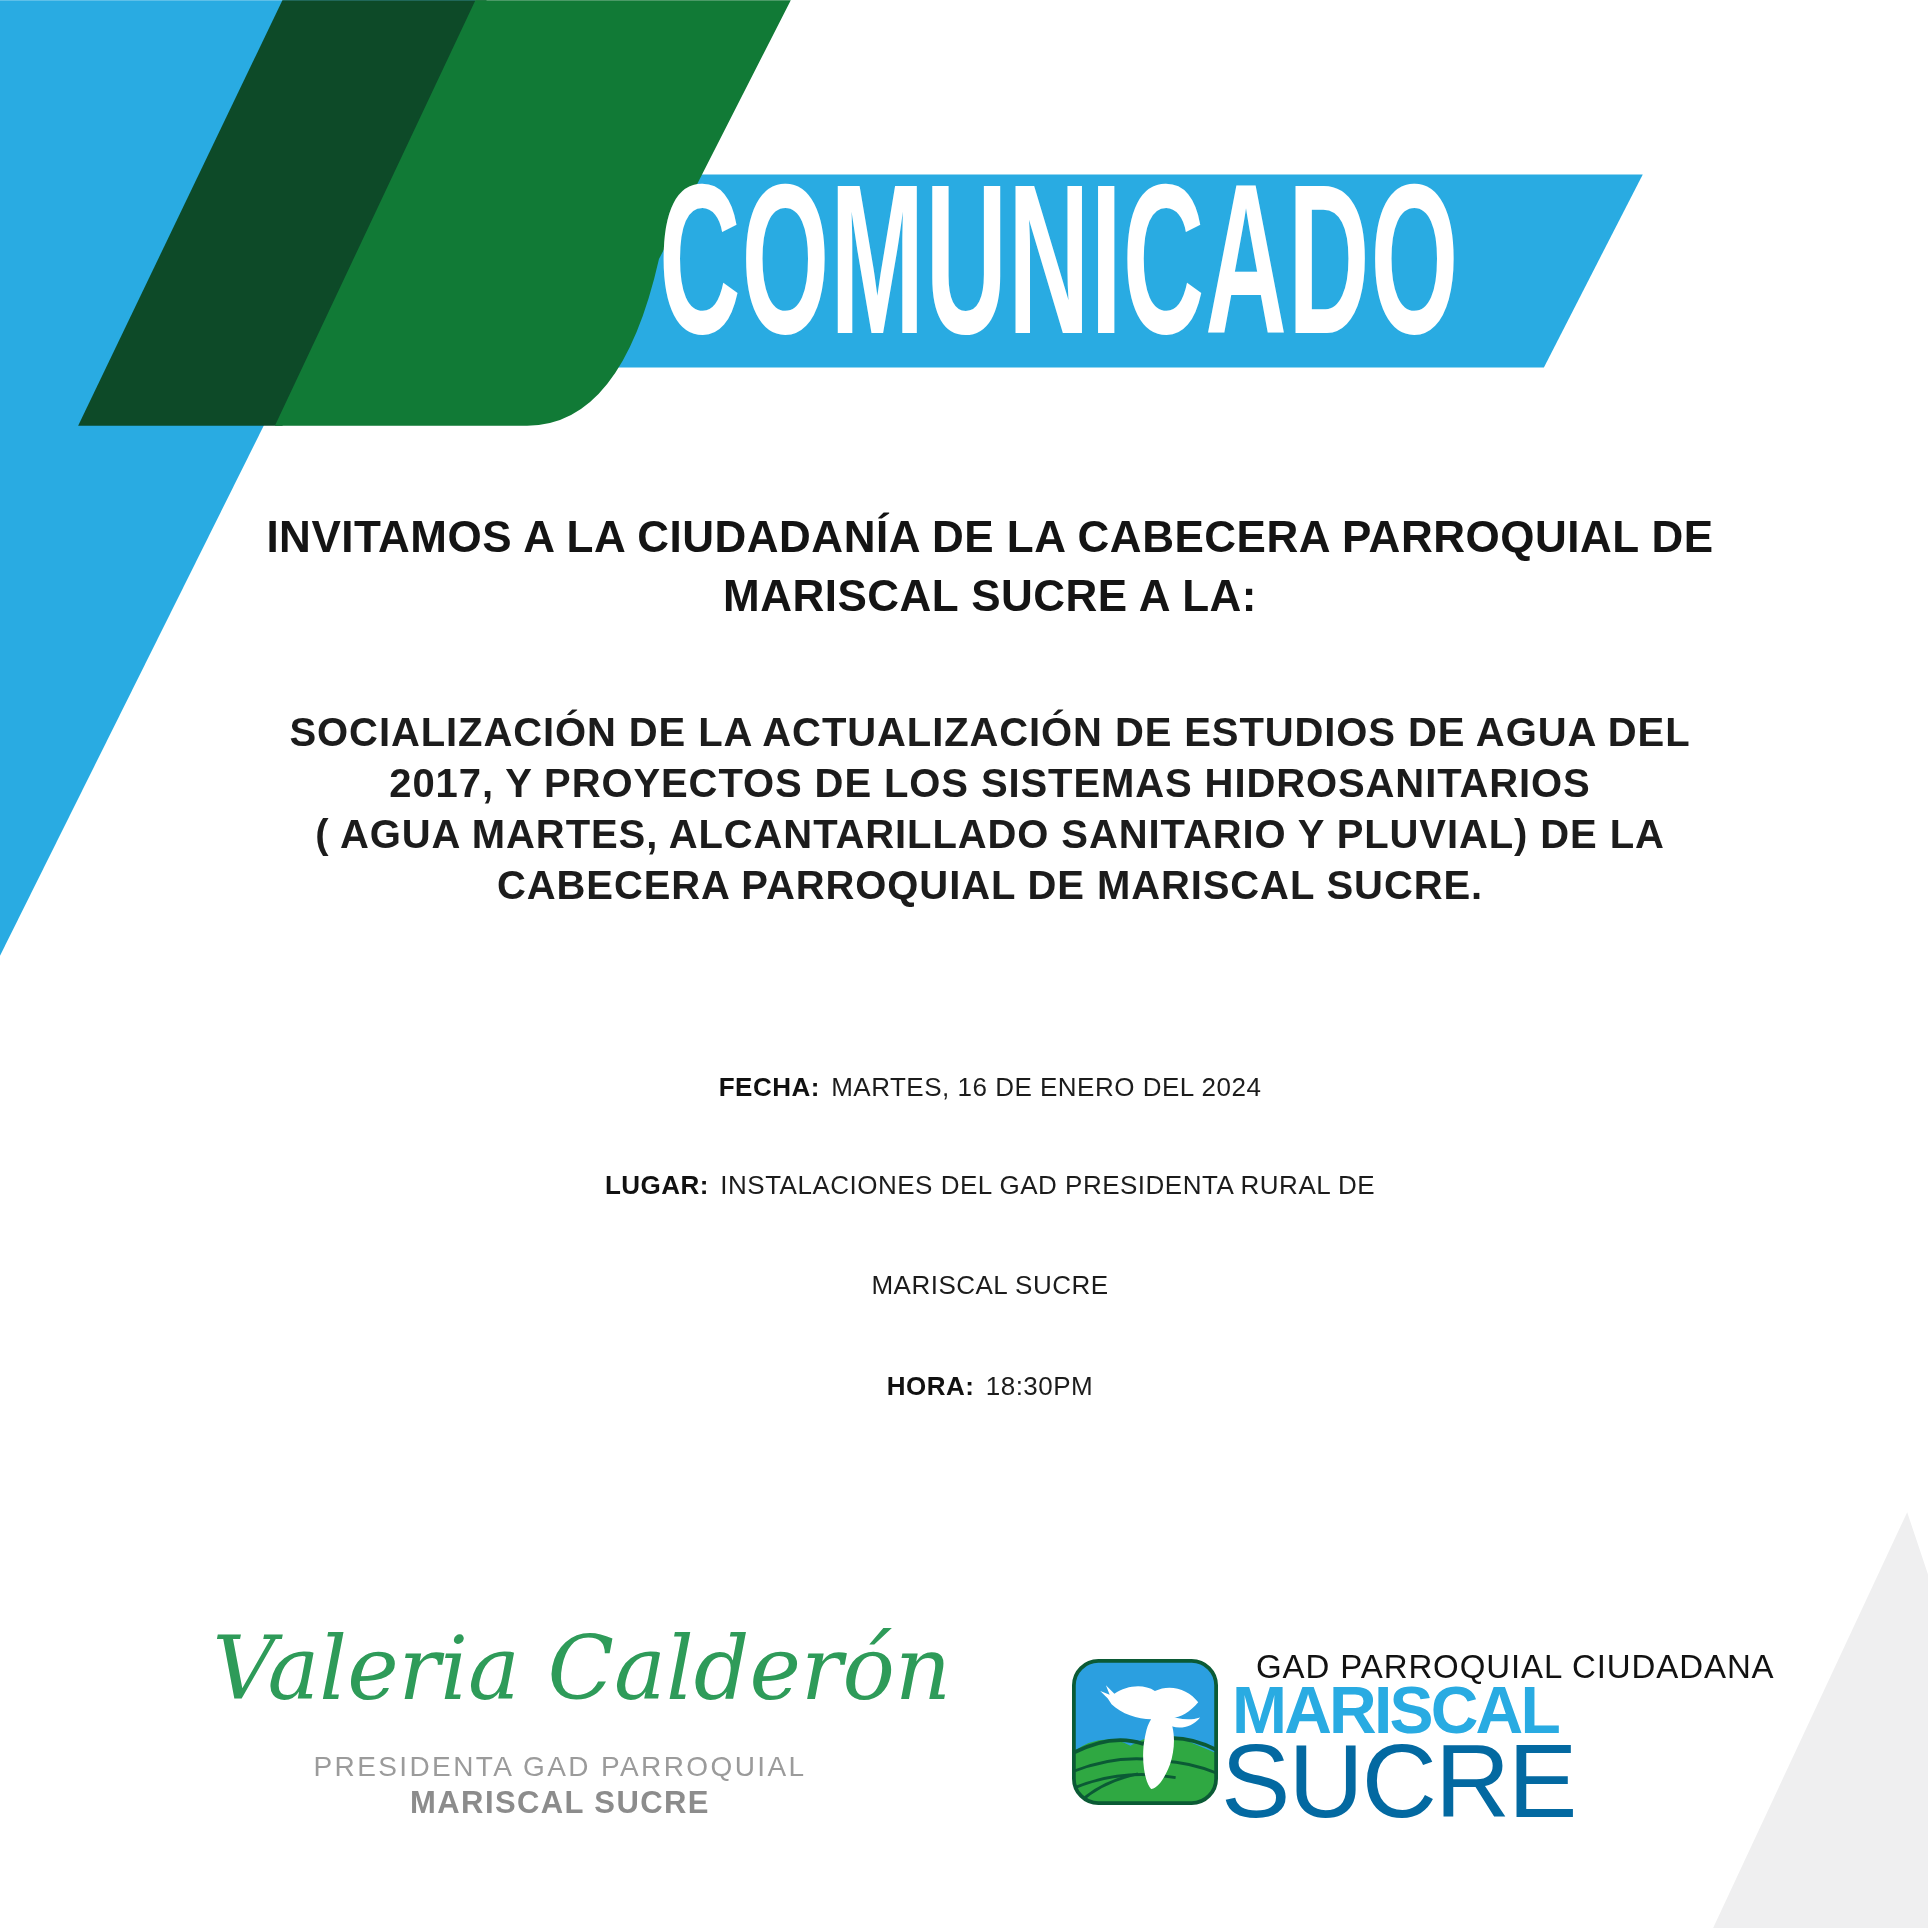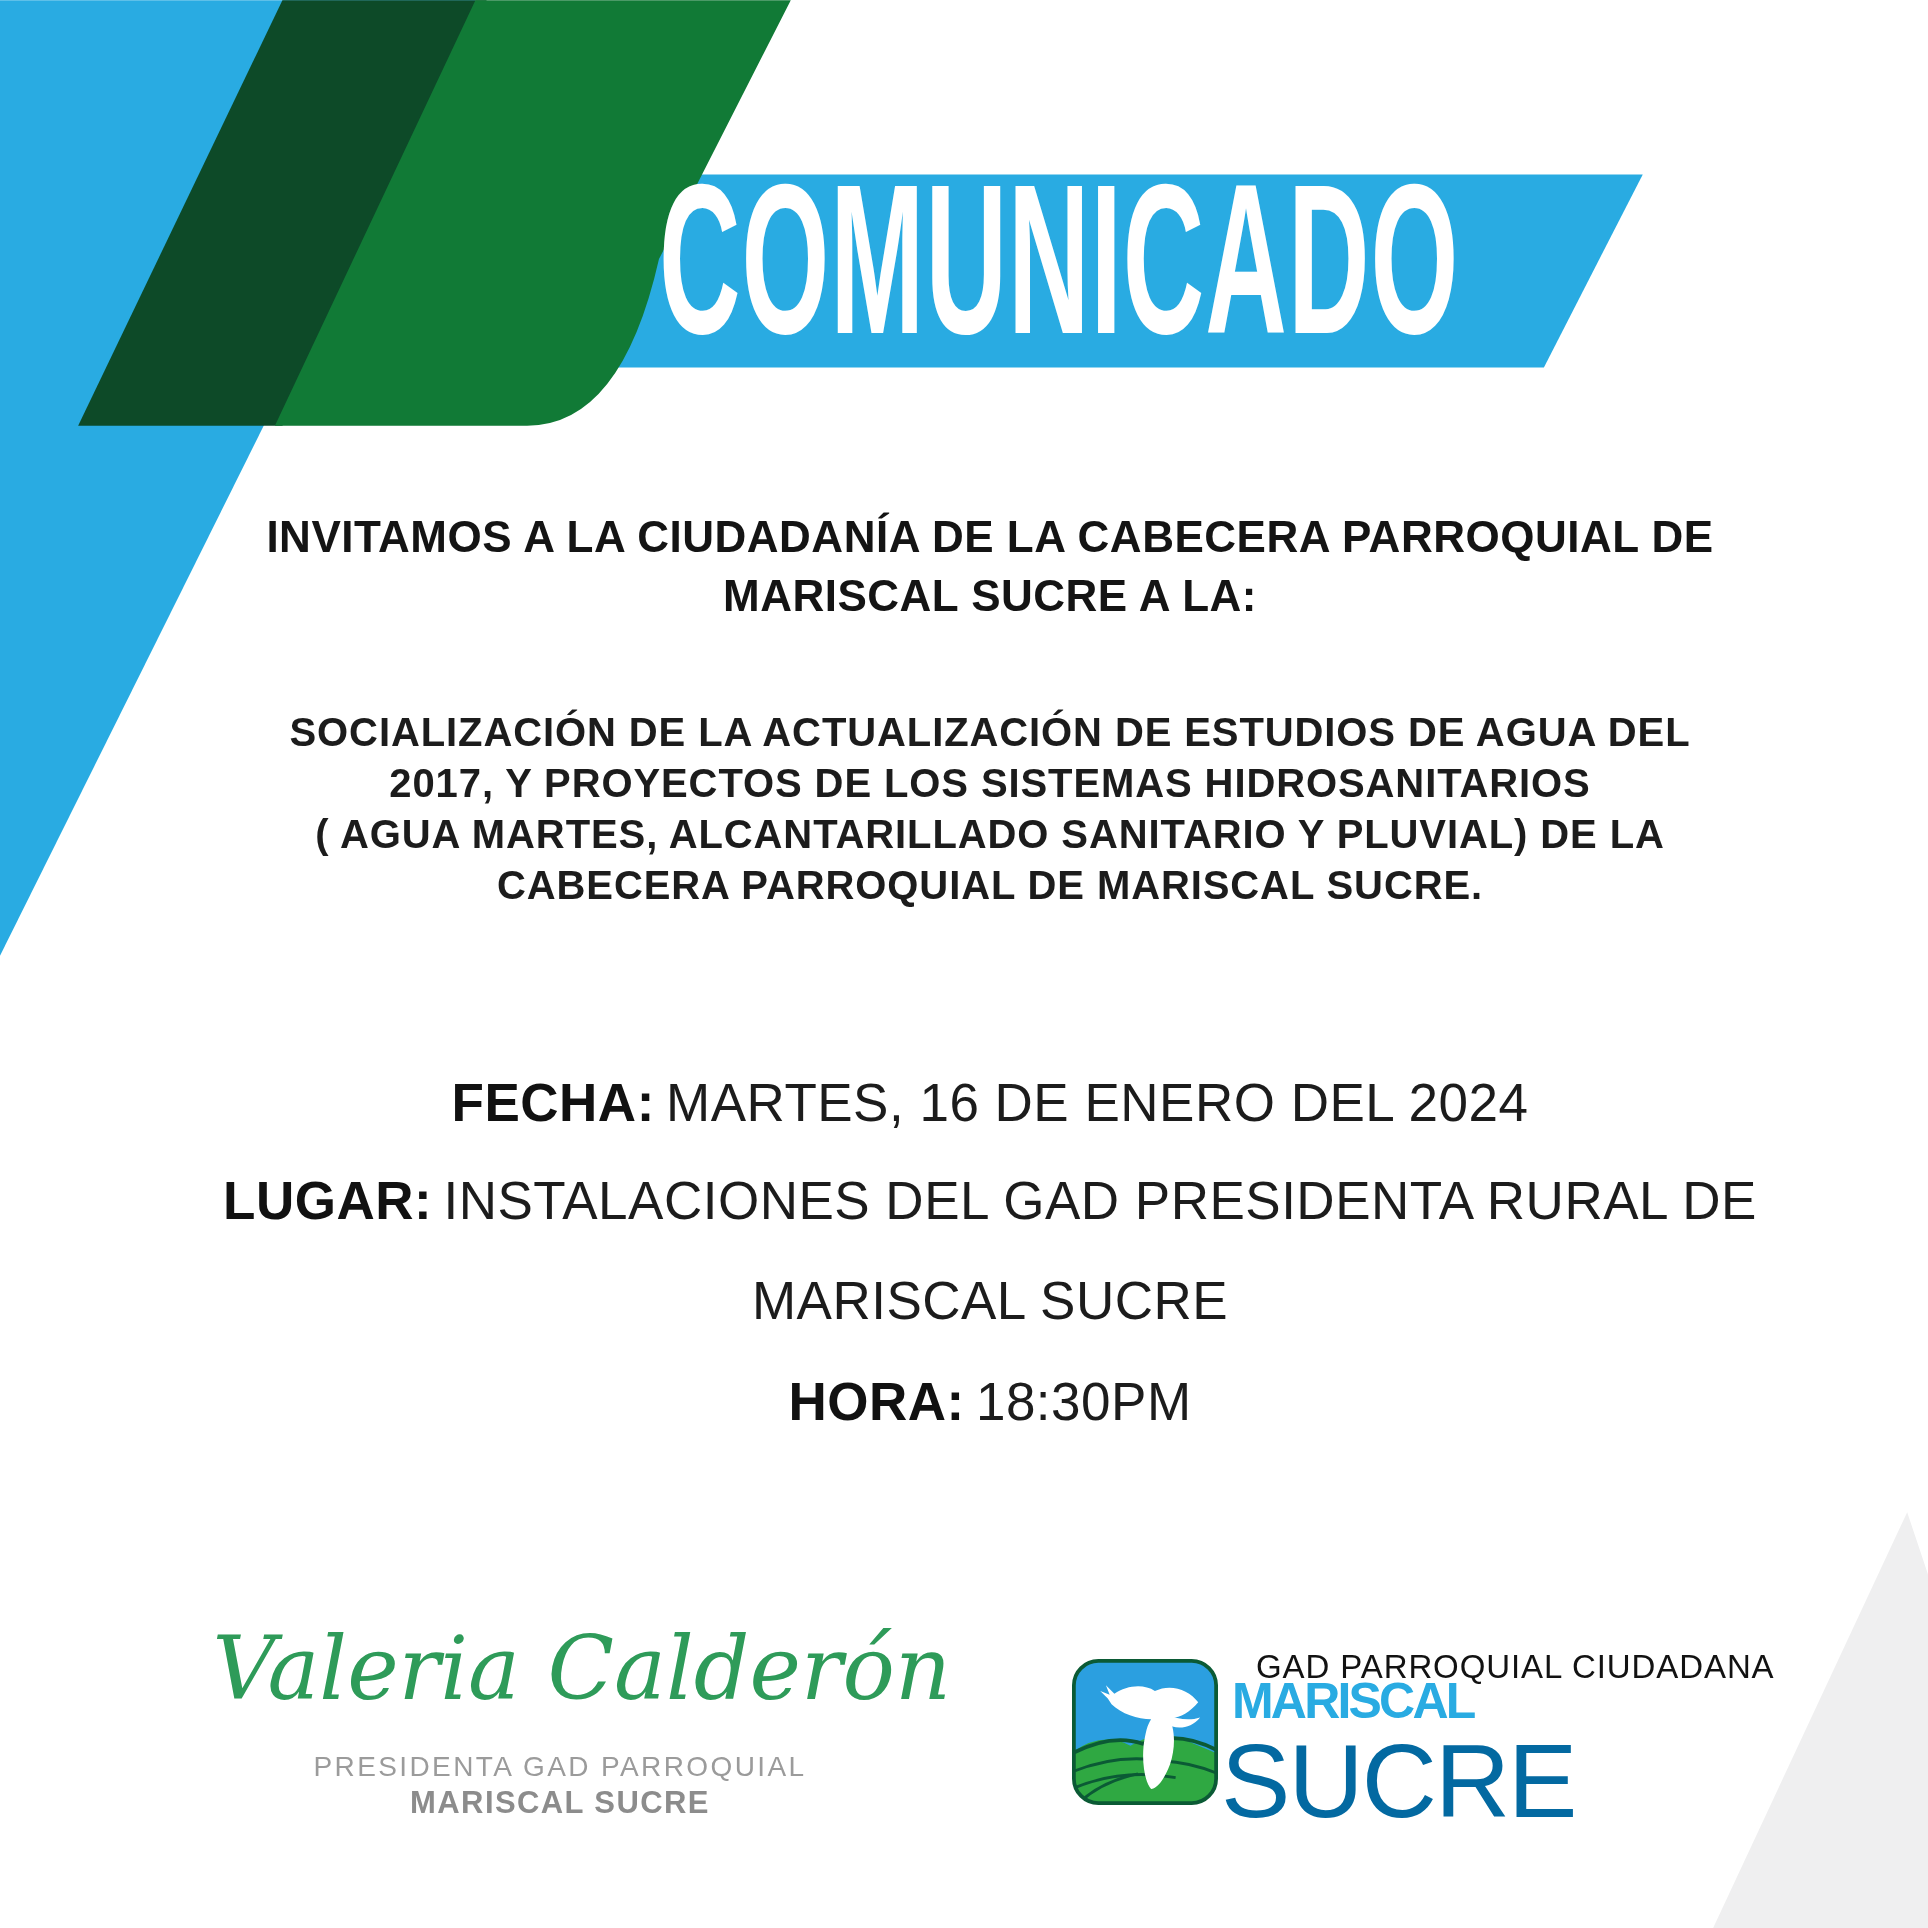--- a/index.html
+++ b/index.html
@@ -24,21 +24,21 @@
     letter-spacing:1.9px;color:#ffffff;white-space:nowrap;
     transform:scaleX(0.53);transform-origin:left center;
   }
 
   
   .txtline{left:52px;right:0;text-align:center;color:#141414;white-space:nowrap;}
   .intro1{top:512px;font-size:44px;font-weight:700;letter-spacing:0.5px;}
   .intro2{top:571px;font-size:44px;font-weight:700;letter-spacing:0.5px;}
   .body-line{font-size:40px;font-weight:700;letter-spacing:0.9px;color:#1c1c1c;}
   .bl0{top:710px;} .bl1{top:761px;} .bl2{top:812px;} .bl3{top:863px;}
-  .detail{font-size:53px;font-weight:400;letter-spacing:0.5px;color:#1c1c1c;}
+  .detail{font-size:26px;font-weight:400;letter-spacing:0.5px;color:#1c1c1c;}
   .d0{top:1072px;} .d1{top:1170px;} .d2{top:1270px;} .d3{top:1371px;}
   .detail-label{font-weight:700;color:#111;margin-right:11.3px;}
   .detail-label:empty{display:none;margin:0;}
 
   
   .sig-name{
     left:169px;top:1618px;width:782px;text-align:right;
     font-family:"DejaVu Serif", serif;font-style:italic;
     font-size:87px;color:#2E9B59;white-space:nowrap;
   }
@@ -47,21 +47,21 @@
     font-size:28px;letter-spacing:2.4px;color:#9B9B9B;font-weight:400;
   }
   .sig-subtitle{
     left:169px;top:1785px;width:782px;text-align:center;
     font-size:31px;letter-spacing:1.4px;color:#8C8C8C;font-weight:700;
   }
 
   
   .logo-icon{left:1072px;top:1659px;}
   .logo-tagline{left:1256px;top:1648px;font-size:33px;letter-spacing:0.9px;color:#121212;font-weight:400;white-space:nowrap;}
-  .logo-name-top{left:1232px;top:1672px;font-size:50px;font-weight:700;letter-spacing:-2.8px;color:#29ABE2;white-space:nowrap;}
+  .logo-name-top{left:1232px;top:1672px;font-size:66px;font-weight:700;letter-spacing:-2.8px;color:#29ABE2;white-space:nowrap;}
   .logo-name-bottom{left:1221px;top:1722px;font-size:104px;font-weight:400;letter-spacing:-1.9px;color:#0369a1;white-space:nowrap;}
 
   
   .corner-wedge{
     right:0;bottom:0;width:245px;height:461px;background:#EFEFF0;
     clip-path:polygon(91.5% 9.8%, 100% 23.3%, 100% 100%, 12.3% 100%);
   }
 </style>
 </head>
 <body>

